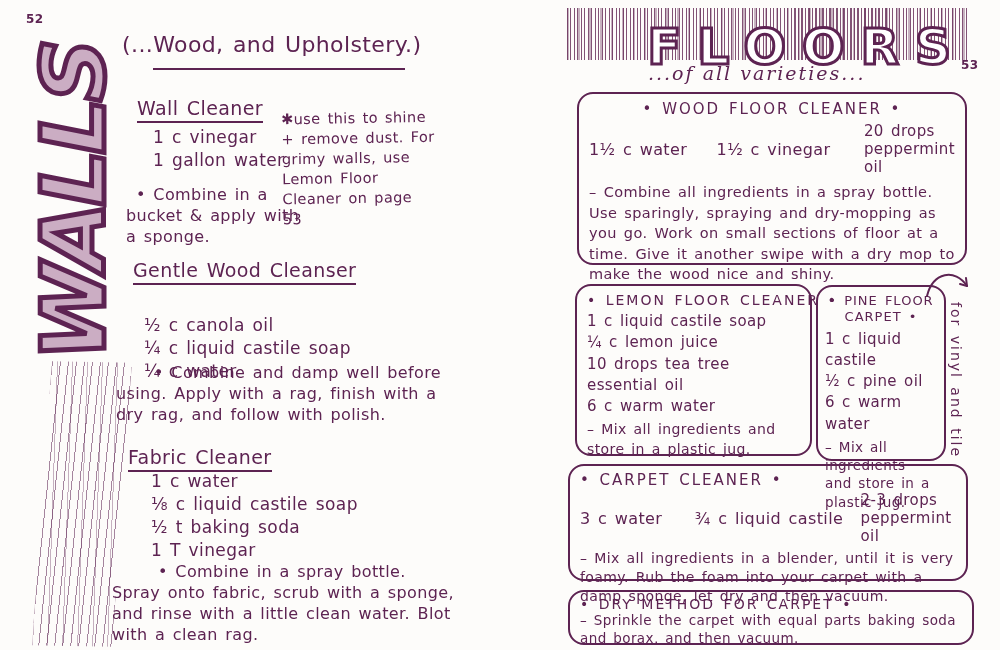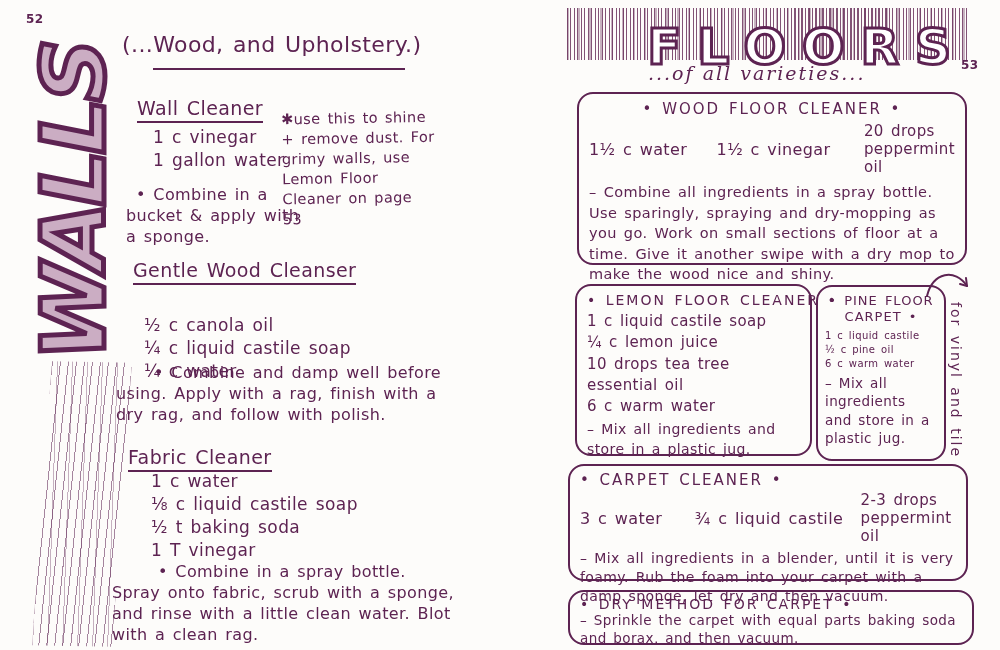--- a/index.html
+++ b/index.html
@@ -135,21 +135,21 @@
       <div>1 c liquid castile soap</div>
       <div>¼ c lemon juice</div>
       <div style="width:170px;">10 drops tea tree essential oil</div>
       <div>6 c warm water</div>
     </div>
     <div class="box-instr hand" style="font-size:14px;">– Mix all ingredients and store in a plastic jug.</div>
   </div>
 
   <div class="box" style="left:816px;top:285px;width:130px;height:176px;padding:6px 7px;">
     <div class="box-title hand" style="font-size:13px;letter-spacing:1px;white-space:normal;text-align:center;line-height:1.25;">• PINE FLOOR CARPET •</div>
-    <div class="box-ing-col hand" style="font-size:10px;">
+    <div class="box-ing-col hand" style="font-size:15px;">
       <div>1 c liquid castile</div>
       <div>½ c pine oil</div>
       <div>6 c warm water</div>
     </div>
     <div class="box-instr hand" style="font-size:13.5px;line-height:1.35;">– Mix all ingredients and store in a plastic jug.</div>
   </div>
 
   <svg class="curved-arrow" width="52" height="44" viewBox="0 0 52 44">
     <path d="M2,30 C8,6 30,2 42,20" fill="none" stroke="#5d2352" stroke-width="2" stroke-linecap="round"></path>
     <path d="M42,20 l-7,-2 m7,2 l-1,-8" fill="none" stroke="#5d2352" stroke-width="2" stroke-linecap="round"></path>

